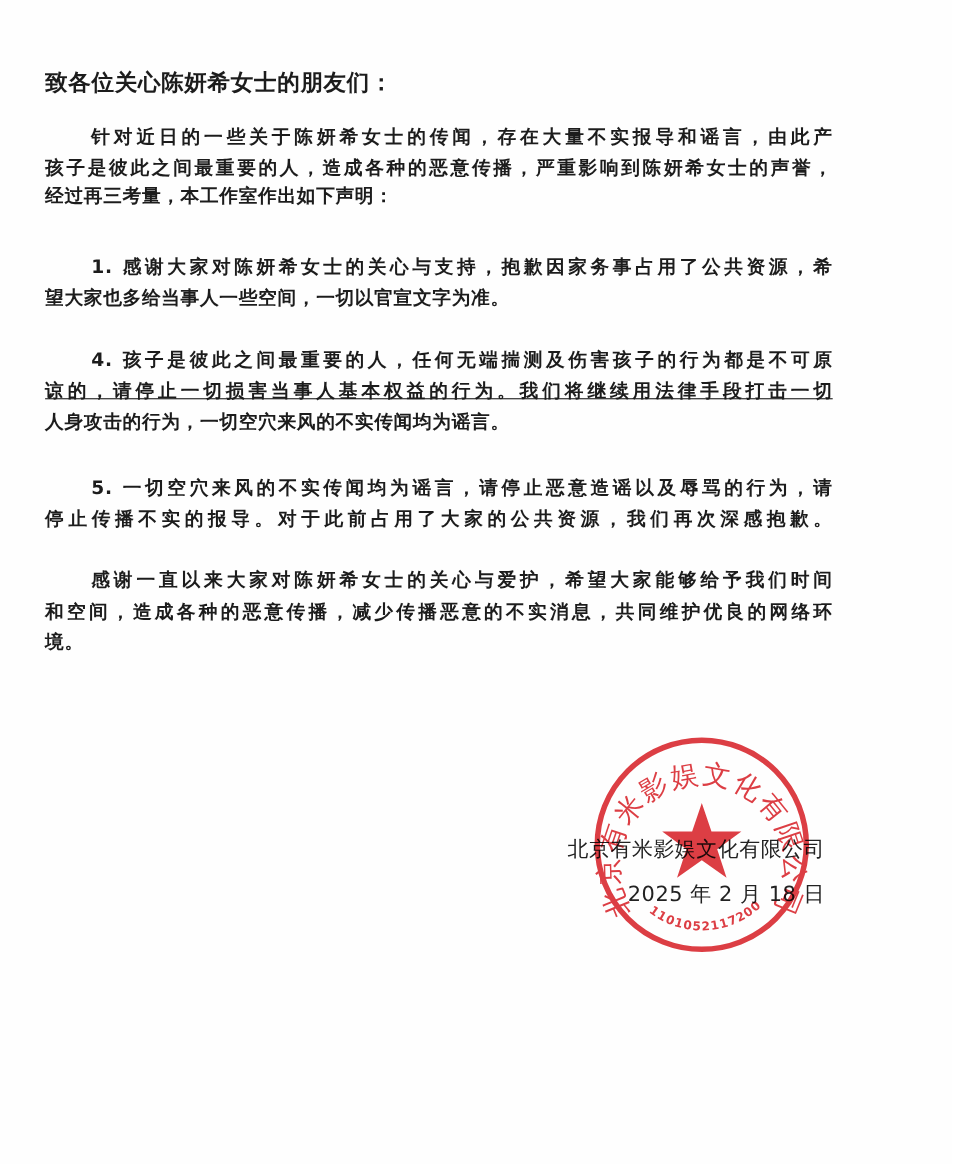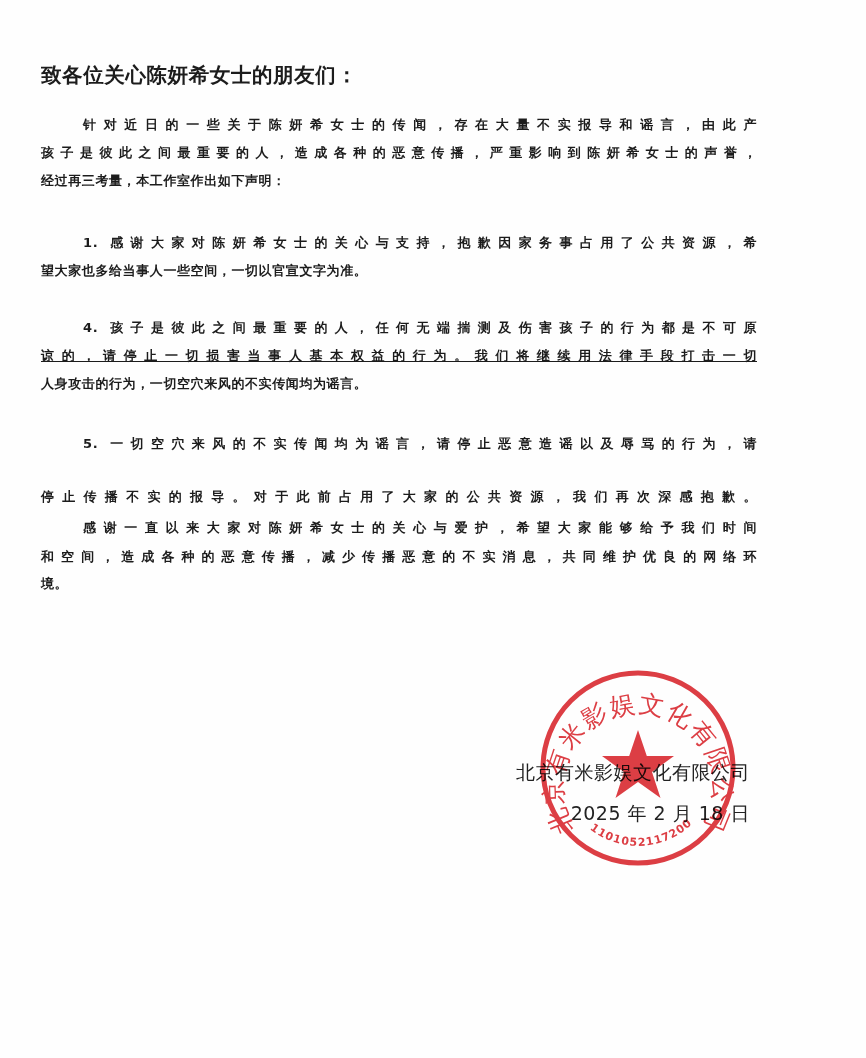--- a/index.html
+++ b/index.html
@@ -21,21 +21,21 @@
       width: 866px;
       height: 1058px;
       background: #fefefe;
     }
     .line {
       position: absolute;
       left: 41px;
       width: 716px;
       height: 28px;
       line-height: 28px;
-      font-size: 13px;
+      font-size: 17px;
       font-weight: bold;
       white-space: nowrap;
       letter-spacing: 0.6px;
       color: #1c1c1c;
       text-align: justify;
       text-align-last: justify;
     }
     .line.indent {
       left: 83px;
       width: 674px;
@@ -80,37 +80,37 @@
 </head>
 <body>
 
 <div class="page">
 
   <div class="salutation">致各位关心陈妍希女士的朋友们：</div>
 
   <div>
     <div class="line indent" style="top:111px;">针对近日的一些关于陈妍希女士的传闻，存在大量不实报导和谣言，由此产</div>
     <div class="line" style="top:139px;">孩子是彼此之间最重要的人，造成各种的恶意传播，严重影响到陈妍希女士的声誉，</div>
-    <div class="line last" style="top:167px;">经过再三考量，本工作室作出如下声明：</div>
+    <div class="line last" style="top:167px;font-family:Liberation Mono, monospace;">经过再三考量，本工作室作出如下声明：</div>
   </div>
 
   <div>
     <div class="line indent" style="top:229px;">1. 感谢大家对陈妍希女士的关心与支持，抱歉因家务事占用了公共资源，希</div>
     <div class="line last" style="top:257px;">望大家也多给当事人一些空间，一切以官宣文字为准。</div>
   </div>
 
   <div>
     <div class="line indent" style="top:314px;">4. 孩子是彼此之间最重要的人，任何无端揣测及伤害孩子的行为都是不可原</div>
     <div class="line" style="top:342px;text-decoration:underline;">谅的，请停止一切损害当事人基本权益的行为。我们将继续用法律手段打击一切</div>
     <div class="line last" style="top:370px;">人身攻击的行为，一切空穴来风的不实传闻均为谣言。</div>
   </div>
 
   <div>
     <div class="line indent" style="top:430px;">5. 一切空穴来风的不实传闻均为谣言，请停止恶意造谣以及辱骂的行为，请</div>
-    <div class="line" style="top:458px;margin-top:25px;">停止传播不实的报导。对于此前占用了大家的公共资源，我们再次深感抱歉。</div>
+    <div class="line" style="top:458px;">停止传播不实的报导。对于此前占用了大家的公共资源，我们再次深感抱歉。</div>
   </div>
 
   <div>
     <div class="line indent" style="top:514px;">感谢一直以来大家对陈妍希女士的关心与爱护，希望大家能够给予我们时间</div>
     <div class="line" style="top:543px;">和空间，造成各种的恶意传播，减少传播恶意的不实消息，共同维护优良的网络环</div>
     <div class="line last" style="top:570px;">境。</div>
   </div>
 
   <div class="signature sig-company">北京有米影娱文化有限公司</div>
   <div class="signature sig-date">2025 年 2 月 18 日</div>

